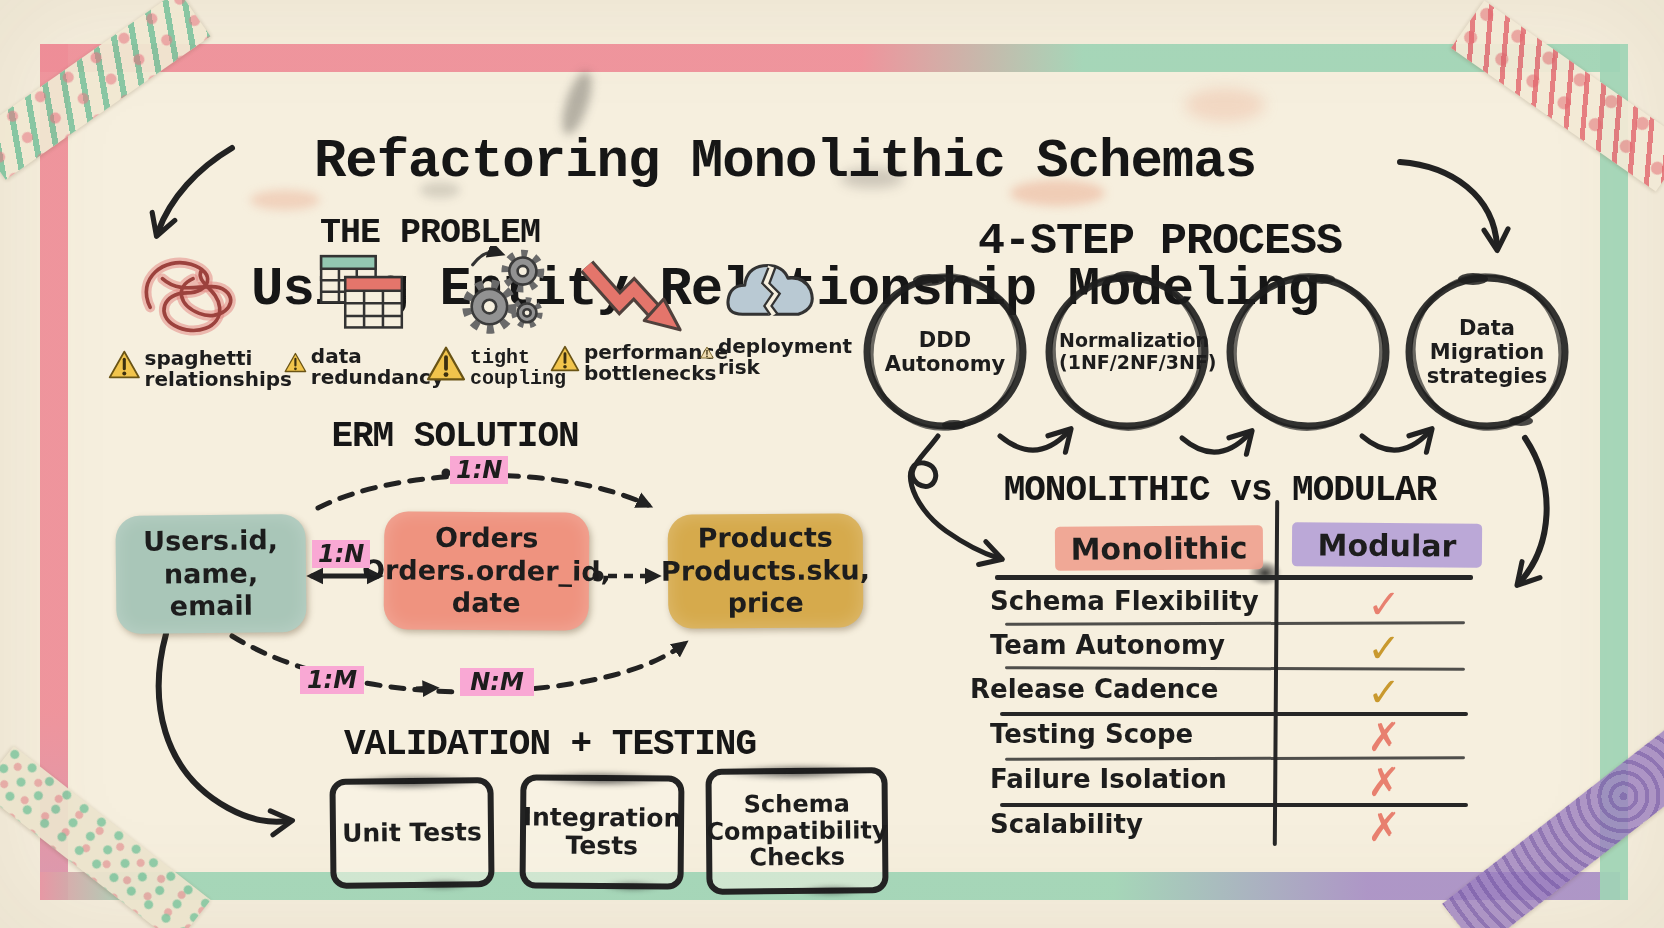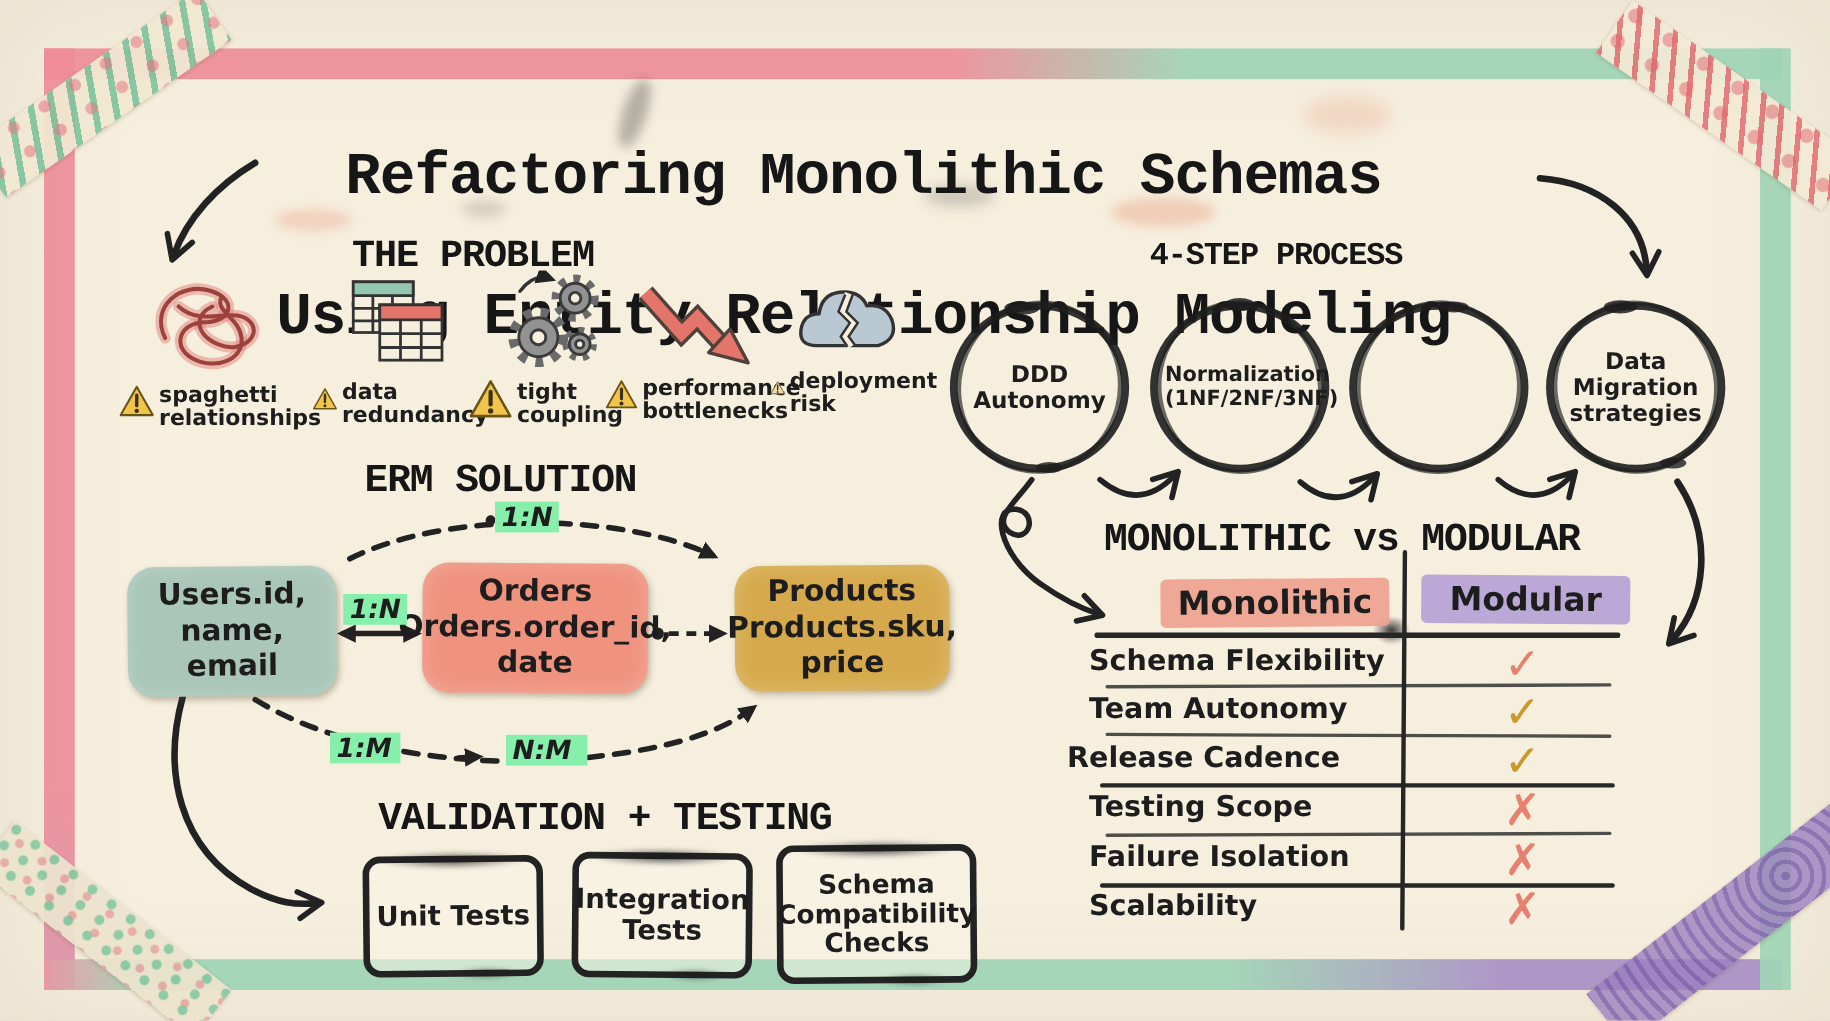--- a/index.html
+++ b/index.html
@@ -8,22 +8,22 @@
     box-shadow:inset 0 0 120px rgba(120,100,60,.10);}
   .abs{position:absolute;}
   .hd{font-family:"Liberation Mono","DejaVu Sans Mono",monospace;font-weight:bold;
     text-align:center;color:#161616;letter-spacing:-1px;white-space:pre-line;}
   .frame{position:absolute;opacity:.92;}
   .tape{position:absolute;opacity:.93;box-shadow:0 1px 4px rgba(90,70,40,.25);}
   .smudge{position:absolute;border-radius:50%;pointer-events:none;}
   .entity{position:absolute;border-radius:24px;display:flex;align-items:center;justify-content:center;
     text-align:center;font-size:27px;font-weight:bold;line-height:1.22;white-space:pre-line;
     box-shadow:2px 3px 6px rgba(90,70,40,.35), inset 0 0 18px rgba(255,255,255,.22);}
-  .rel-label{position:absolute;background:#86efac;font-weight:bold;font-size:24px;
-    font-style:italic;padding:0 6px;text-align:left;}
+  .rel-label{position:absolute;background:#f9a8d4;font-weight:bold;font-size:24px;
+    font-style:italic;padding:0 6px;text-align:center;}
   .step{position:absolute;width:172px;height:172px;display:flex;align-items:center;justify-content:center;}
   .step .ring{position:absolute;inset:0;}
   .step .steplabel{position:relative;text-align:center;font-size:21px;font-weight:bold;
     line-height:1.15;white-space:pre-line;width:136px;}
   .vbox{position:absolute;border:6px solid #232323;border-radius:16px;background:rgba(250,245,232,.5);
     display:flex;align-items:center;justify-content:center;text-align:center;
     font-size:25px;font-weight:bold;line-height:1.12;white-space:pre-line;}
   .vbox::before{content:'';position:absolute;top:-10px;left:6%;right:6%;height:16px;border-radius:50%;
     background:radial-gradient(ellipse at center,rgba(25,25,25,.75),rgba(25,25,25,0) 72%);filter:blur(2px);}
   .vbox::after{content:'';position:absolute;bottom:-9px;right:10%;width:40%;height:12px;border-radius:50%;
@@ -158,21 +158,21 @@
       <svg width="40" height="37" viewBox="0 0 38 34">
         <path d="M19,2 L36,32 L2,32 Z" fill="#f1c44c" stroke="#6a5415" stroke-width="2.2" stroke-linejoin="round"></path>
         <path d="M19,11 L19,22" stroke="#3c3010" stroke-width="3.6" stroke-linecap="round"></path>
         <circle cx="19" cy="27.5" r="2.3" fill="#3c3010"></circle>
       </svg>
       <div class="ptext">data
 redundancy</div>
     </div>
   </div>
 
-  <div class="problem-item" style="left:450px;top:246px;width:130px;">
+  <div class="problem-item" style="left:450px;top:246px;width:130px;font-family:Liberation Mono, monospace;">
     <svg width="90" height="94" viewBox="0 0 86 90" style="margin-left:8px;">
       <path d="M14,18 Q26,2 40,7" fill="none" stroke="#333" stroke-width="3" stroke-linecap="round" marker-end="url(#th)"></path>
       <g>
         <circle cx="30" cy="58" r="22" fill="none" stroke="#6a6a6a" stroke-width="8" stroke-dasharray="7 8"></circle>
         <circle cx="30" cy="58" r="17" fill="#929292" stroke="#3b3b3b" stroke-width="2.5"></circle>
         <circle cx="30" cy="58" r="6.5" fill="#f6efde" stroke="#3b3b3b" stroke-width="2.5"></circle>
         <circle cx="62" cy="24" r="17" fill="none" stroke="#6a6a6a" stroke-width="7" stroke-dasharray="6 7"></circle>
         <circle cx="62" cy="24" r="13" fill="#929292" stroke="#3b3b3b" stroke-width="2.5"></circle>
         <circle cx="62" cy="24" r="5" fill="#f6efde" stroke="#3b3b3b" stroke-width="2.5"></circle>
         <circle cx="66" cy="64" r="12" fill="none" stroke="#6a6a6a" stroke-width="6" stroke-dasharray="5 6"></circle>
@@ -219,21 +219,21 @@
       <svg width="40" height="37" viewBox="0 0 38 34">
         <path d="M19,2 L36,32 L2,32 Z" fill="#efdcb2" stroke="#6a5415" stroke-width="2.2" stroke-linejoin="round"></path>
         <path d="M19,11 L19,22" stroke="#3c3010" stroke-width="3.6" stroke-linecap="round"></path>
         <circle cx="19" cy="27.5" r="2.3" fill="#3c3010"></circle>
       </svg>
       <div class="ptext">deployment
 risk</div>
     </div>
   </div>
 
-  <div class="hd abs" style="left:960px;top:216px;width:400px;font-size:29px;">4-STEP PROCESS</div>
+  <div class="hd abs" style="left:960px;top:216px;width:400px;font-size:45px;">4-STEP PROCESS</div>
 
   <div class="step" style="left:859px;top:266px;">
     <svg class="ring" width="172" height="172" viewBox="0 0 172 172">
       <ellipse cx="86" cy="86" rx="78" ry="74" fill="none" stroke="#1d1d1d" stroke-width="7" opacity=".9"></ellipse>
       <ellipse cx="86" cy="86" rx="73" ry="77" fill="none" stroke="#1d1d1d" stroke-width="4" opacity=".65" transform="rotate(14 86 86)"></ellipse>
       <ellipse cx="70" cy="14" rx="16" ry="6" fill="#1d1d1d" opacity=".85"></ellipse>
       <ellipse cx="95" cy="159" rx="12" ry="5" fill="#1d1d1d" opacity=".8"></ellipse>
     </svg>
     <div class="steplabel">DDD
 Autonomy</div>

